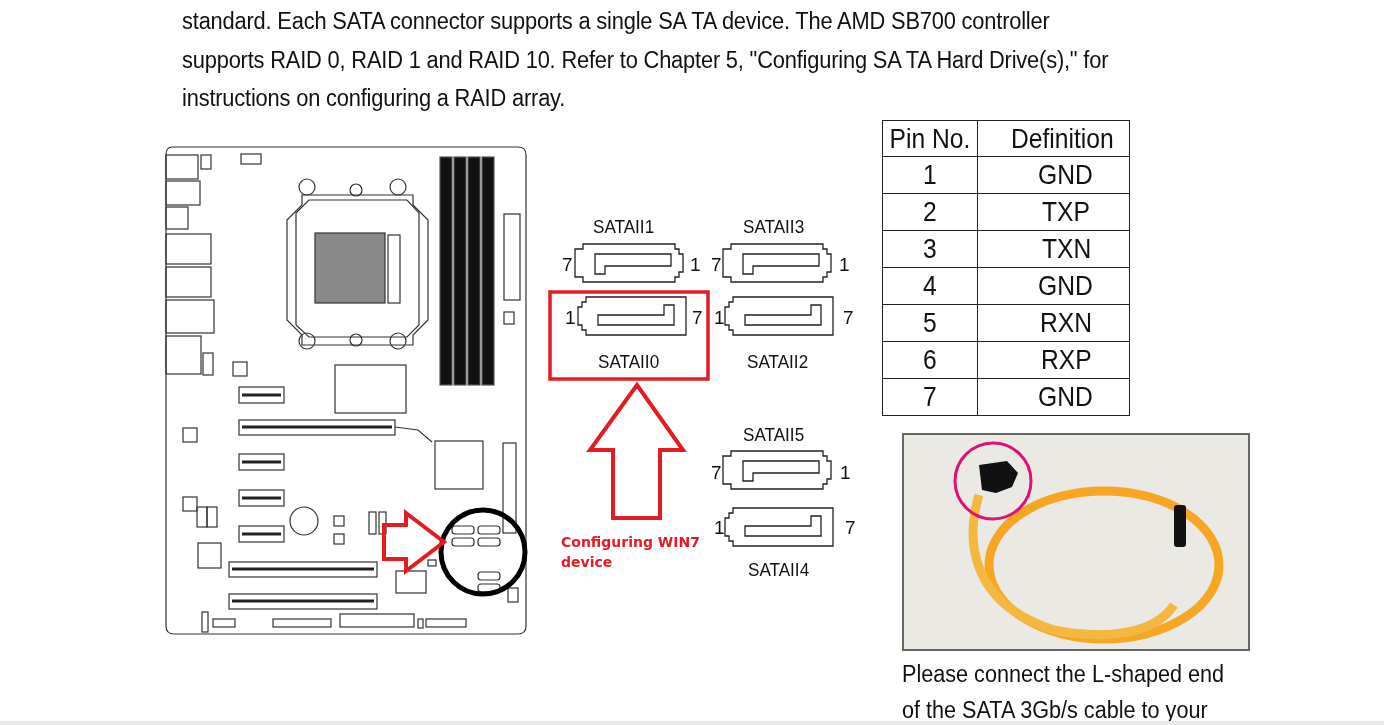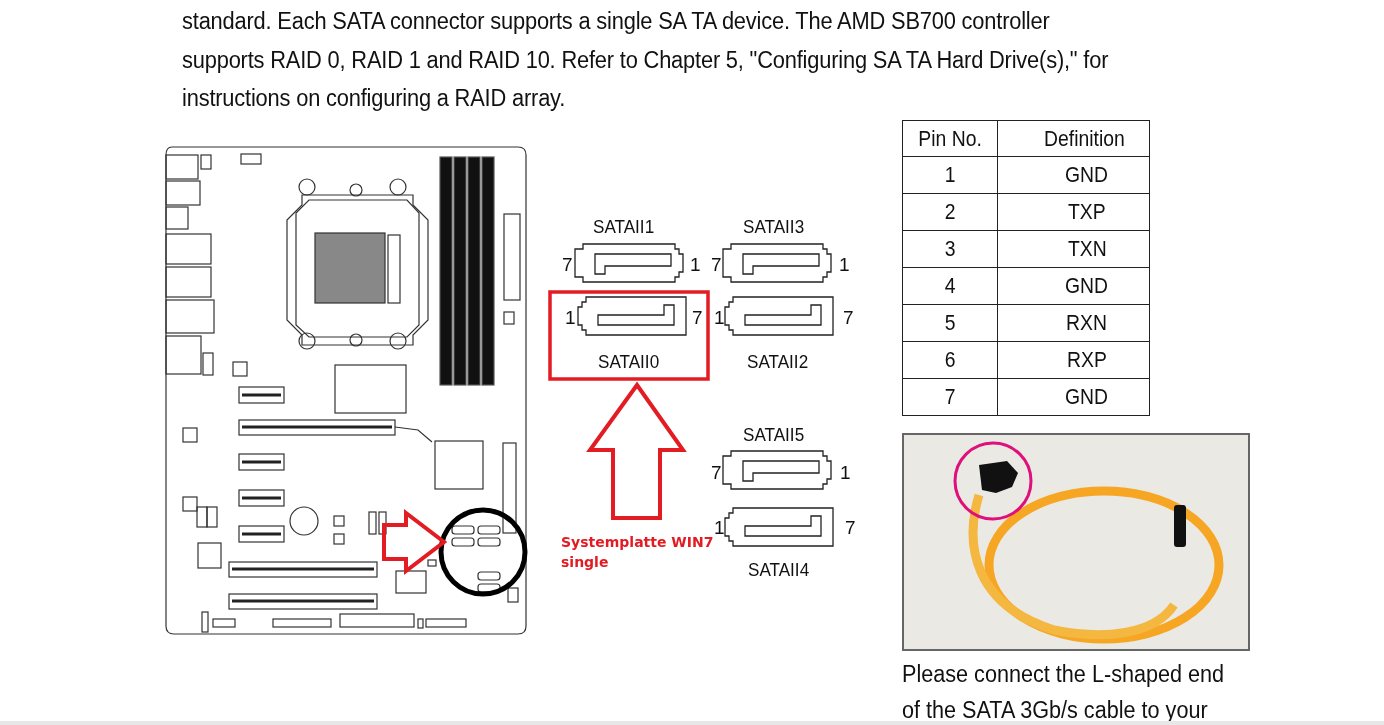--- a/index.html
+++ b/index.html
@@ -1,20 +1,20 @@
 <!DOCTYPE html>
 <html><head>
 <meta charset="utf-8">
 <style>
   html,body{margin:0;padding:0;background:#fff;}
   body{width:1384px;height:725px;position:relative;overflow:hidden;font-family:"Liberation Sans",sans-serif;color:#111;}
   .para{position:absolute;left:182px;top:2px;width:1080px;font-size:23.5px;line-height:38.5px;letter-spacing:-0.2px;transform:scaleX(0.93);transform-origin:left top;white-space:nowrap;}
   .para div{height:38.5px;}
   #board{position:absolute;left:150px;top:140px;}
-  .pintable{position:absolute;left:902px;top:120px;border-collapse:collapse;font-size:22px;}
+  .pintable{position:absolute;left:882px;top:120px;border-collapse:collapse;font-size:28px;}
   .pintable td,.pintable th{border:1px solid #222;height:36px;padding:0;font-weight:normal;transform-origin:center;}
   .pintable th{height:35px;}
   .pintable .c1{width:94px;text-align:center;}
   .pintable .c2{width:152px;text-align:center;padding-left:32px;box-sizing:border-box;}
   .pintable span{display:inline-block;transform:scaleX(0.88);}
   .pintable .c1 span{transform-origin:center;}
   .pintable .c2 span{transform-origin:left;}
   .label{position:absolute;font-size:19px;transform:scaleX(0.9);transform-origin:left top;white-space:nowrap;}
   .pinnum{position:absolute;font-size:19px;}
   .annot{position:absolute;left:561px;top:532px;color:#e31b23;font-weight:bold;font-size:14px;line-height:20px;font-family:"DejaVu Sans",sans-serif;}
@@ -204,22 +204,22 @@
 
 <div class="label" style="left:743px;top:424px;">SATAII5</div>
 <div class="pinnum" style="left:711px;top:462px;">7</div>
 <div class="pinnum" style="left:840px;top:462px;">1</div>
 
 <div class="label" style="left:748px;top:559px;">SATAII4</div>
 <div class="pinnum" style="left:714px;top:517px;">1</div>
 <div class="pinnum" style="left:845px;top:517px;">7</div>
 
 <div class="annot">
-  <div>Systemplatte WIN7</div>
-  <div>single</div>
+  <div>Configuring WIN7</div>
+  <div>device</div>
 </div>
 
 <div class="photo">
   <svg width="348" height="218" viewBox="0 0 348 218">
     <ellipse cx="200" cy="130" rx="115" ry="74" fill="none" stroke="#f6a623" stroke-width="9"></ellipse>
     <path d="M75 60 C60 110 70 170 150 195 C200 205 250 200 270 170" fill="none" stroke="#f4b740" stroke-width="9"></path>
     <path d="M75 30 L103 26 L114 38 L108 52 L92 58 L78 55 Z" fill="#111"></path>
     <rect x="270" y="70" width="12" height="42" rx="3" fill="#111"></rect>
     <circle cx="89" cy="46" r="38" fill="none" stroke="#e0107a" stroke-width="3"></circle>
   </svg>

